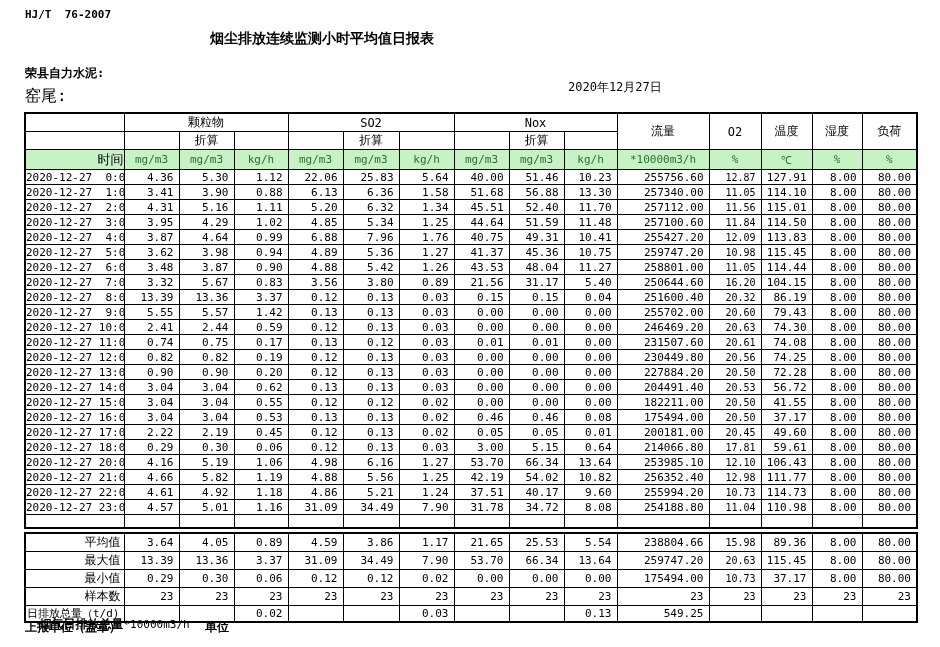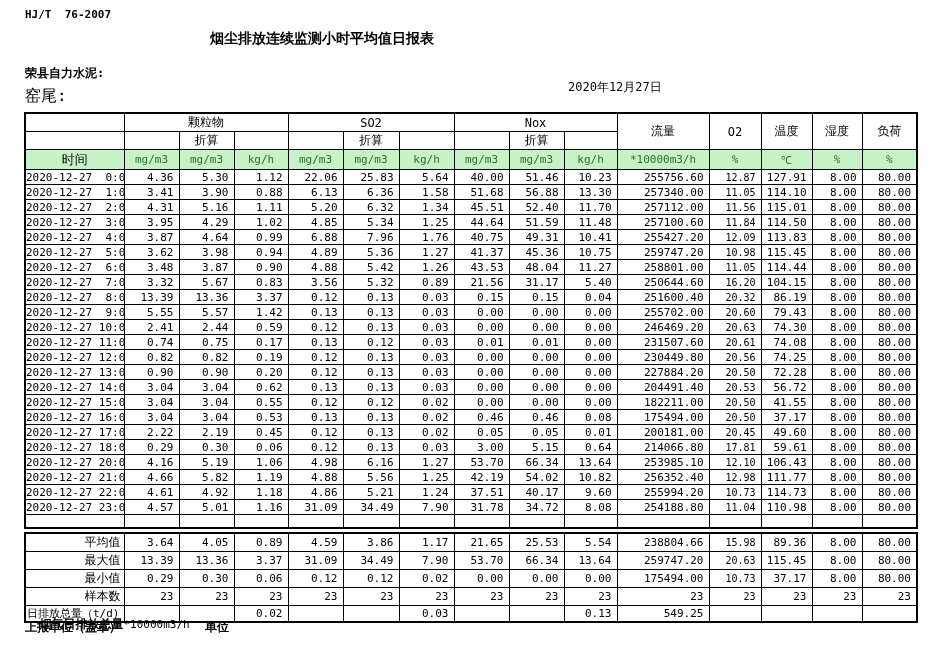--- a/index.html
+++ b/index.html
@@ -27,21 +27,21 @@
     white-space: pre;
     font-size: 11px;
     height: 15px;
     vertical-align: middle;
   }
   thead tr.r1 td, thead tr.r2 td { height: 14px; }
   thead tr.r3 td { height: 20px; }
   .hc { text-align: center; font-size: 12px; }
   tr.green td { background: #c6f2c6; }
   .unit { text-align: center; color: #2f6f2f; font-size: 11px; }
-  .time-h { text-align: center; font-size: 13px; color: #000; margin-left: 24px; }
+  .time-h { text-align: right; font-size: 13px; color: #000; margin-left: 24px; }
   .time { text-align: right; padding-right: 4px; font-size: 11px; }
   .num { text-align: right; padding-right: 5px; }
   .o2col { font-size: 10px; }
   .slabel { text-align: right; padding-right: 3px; font-size: 12px; }
   .dlabel { text-align: left; padding-left: 1px; font-size: 11px; white-space: nowrap; }
   #empty-body td { height: 13px; }
   #summary-tbl { margin-top: 3px; }
   #total-body td { height: 17px; }
   .footnote { font-size: 12px; white-space: pre; }
   #flue-note { left: 25px; top: 602px; }
@@ -239,21 +239,21 @@
           <td class="num">114.44</td>
           <td class="num">8.00</td>
           <td class="num">80.00</td>
         </tr>
         <tr>
           <td class="time">2020-12-27  7:00</td>
           <td class="num">3.32</td>
           <td class="num">5.67</td>
           <td class="num">0.83</td>
           <td class="num">3.56</td>
-          <td class="num">5.32</td>
+          <td class="num">3.80</td>
           <td class="num">0.89</td>
           <td class="num">21.56</td>
           <td class="num">31.17</td>
           <td class="num">5.40</td>
           <td class="num">250644.60</td>
           <td class="num o2col">16.20</td>
           <td class="num">104.15</td>
           <td class="num">8.00</td>
           <td class="num">80.00</td>
         </tr>

